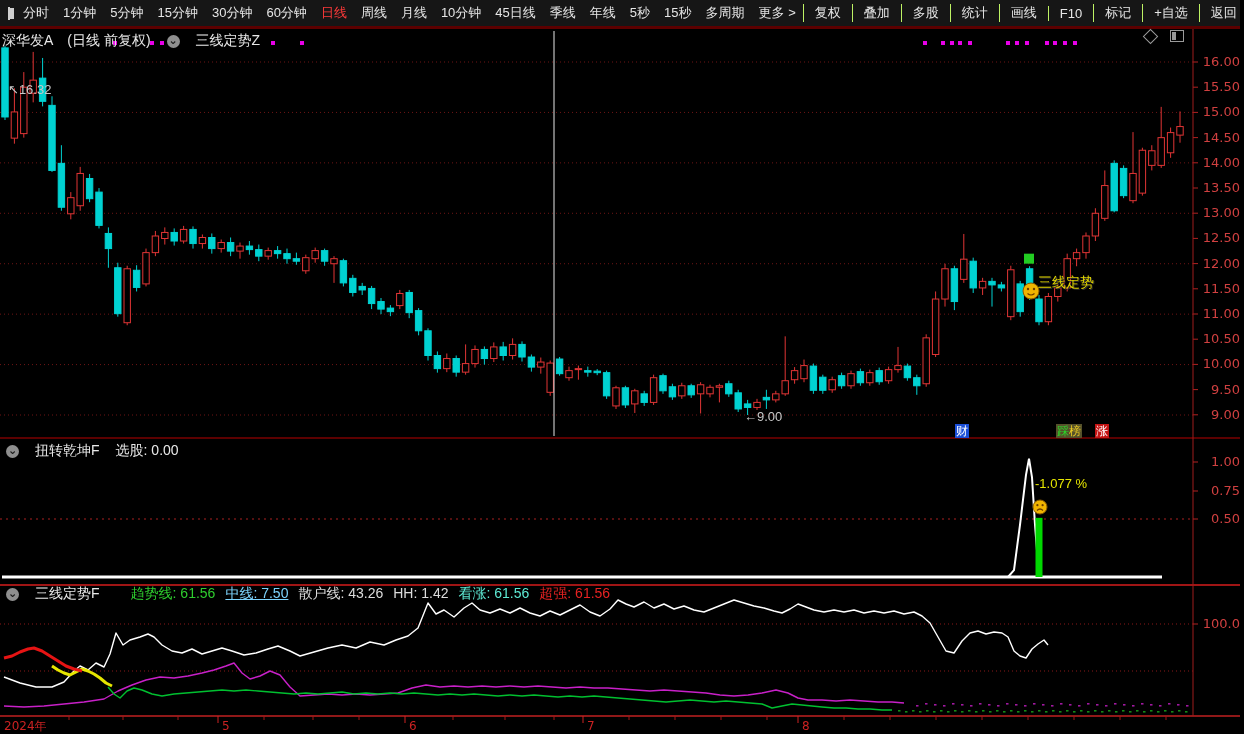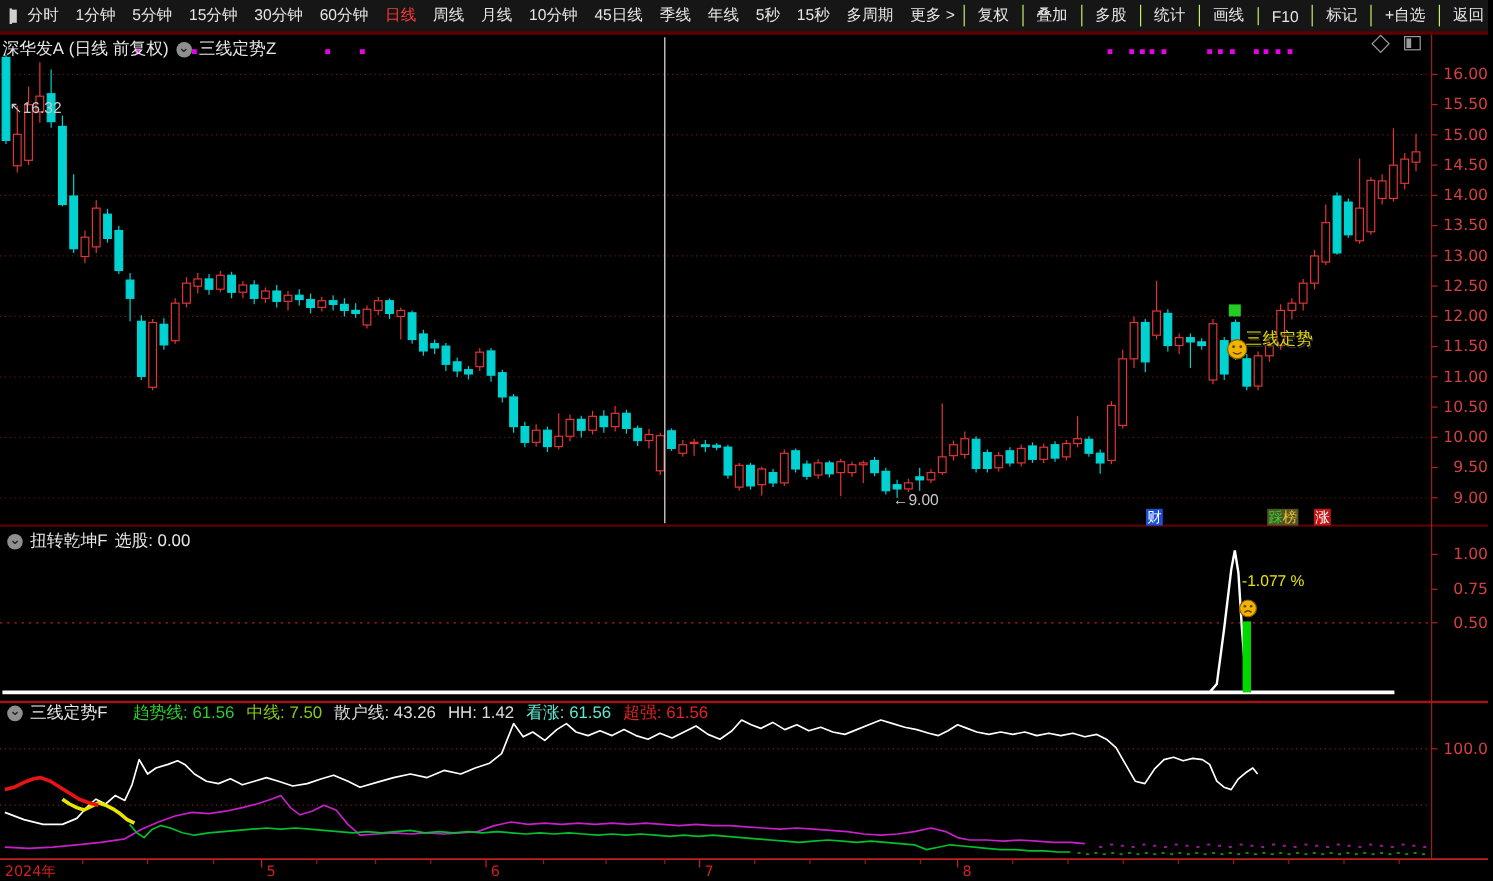--- a/index.html
+++ b/index.html
@@ -10,21 +10,21 @@
            border-bottom:2px solid #5c0000;display:flex;align-items:center;font-size:13px;color:#e6e6e6;}
   #menu-win-icon{display:inline-block;width:13px;height:11px;border:1px solid #cfcfcf;margin:0 6px 0 8px;position:relative;}
   #menu-win-icon::after{content:"";position:absolute;left:0;top:0;width:5px;height:11px;background:#cfcfcf;}
   #menu-left{display:flex;align-items:center;}
   #menu-left .mi{padding:0 7px;cursor:default;white-space:nowrap;}
   #menu-left .mi.active{color:#ff3a3a;}
   #menu-right{display:flex;align-items:center;margin-left:auto;}
   #menu-right .mi{padding:0 11px;border-left:1px solid #bef264;white-space:nowrap;}
   #menu-right .mi:last-child{border-right:1px solid #9b0000;}
   
-  .hdr{position:absolute;font-size:14px;color:#e8e8e8;display:flex;align-items:center;gap:6px;z-index:3;white-space:nowrap;}
+  .hdr{position:absolute;font-size:14px;color:#e8e8e8;display:flex;align-items:center;gap:16px;z-index:3;white-space:nowrap;}
   .circle-icon{display:inline-block;width:13px;height:13px;border-radius:50%;background:#8f8f8f;color:#1a1a1a;
                font-size:11px;line-height:11px;text-align:center;font-weight:bold;}
   #titlebar{left:2px;top:32px;}
   #mid-header{left:6px;top:442px;}
   #bot-header{left:6px;top:585px;}
   #bot-fields{display:flex;gap:10px;margin-left:15px;}
   .annot{position:absolute;z-index:3;white-space:nowrap;}
   #high-label{left:8px;top:38px;font-size:13px;color:#c8c8c8;margin-top:44px;}
   #low-label{left:744px;top:409px;font-size:13px;color:#c8c8c8;}
   #mid-annotation{left:1035px;top:476px;font-size:13px;color:#e6e600;}
@@ -556,21 +556,21 @@
     <span>扭转乾坤F</span>
     <span>选股: 0.00</span>
   </div>
   <div id="mid-annotation" class="annot">-1.077 %</div>
 
   <div id="bot-header" class="hdr">
     <span class="circle-icon">⌄</span>
     <span>三线定势F</span>
     <span id="bot-fields">
         <span style="color: rgb(46, 204, 46);">趋势线: 61.56</span>
-        <span style="color: #84cc16;">中线: 7.50</span>
+        <span style="color: #7dd3fc; text-decoration: underline;">中线: 7.50</span>
         <span style="color: rgb(220, 220, 220);">散户线: 43.26</span>
         <span style="color: rgb(220, 220, 220);">HH: 1.42</span>
         <span style="color: #5eead4;">看涨: 61.56</span>
         <span style="color: rgb(230, 34, 34);">超强: 61.56</span>
       </span>
   </div>
 
 </div>
 
 </body></html>

